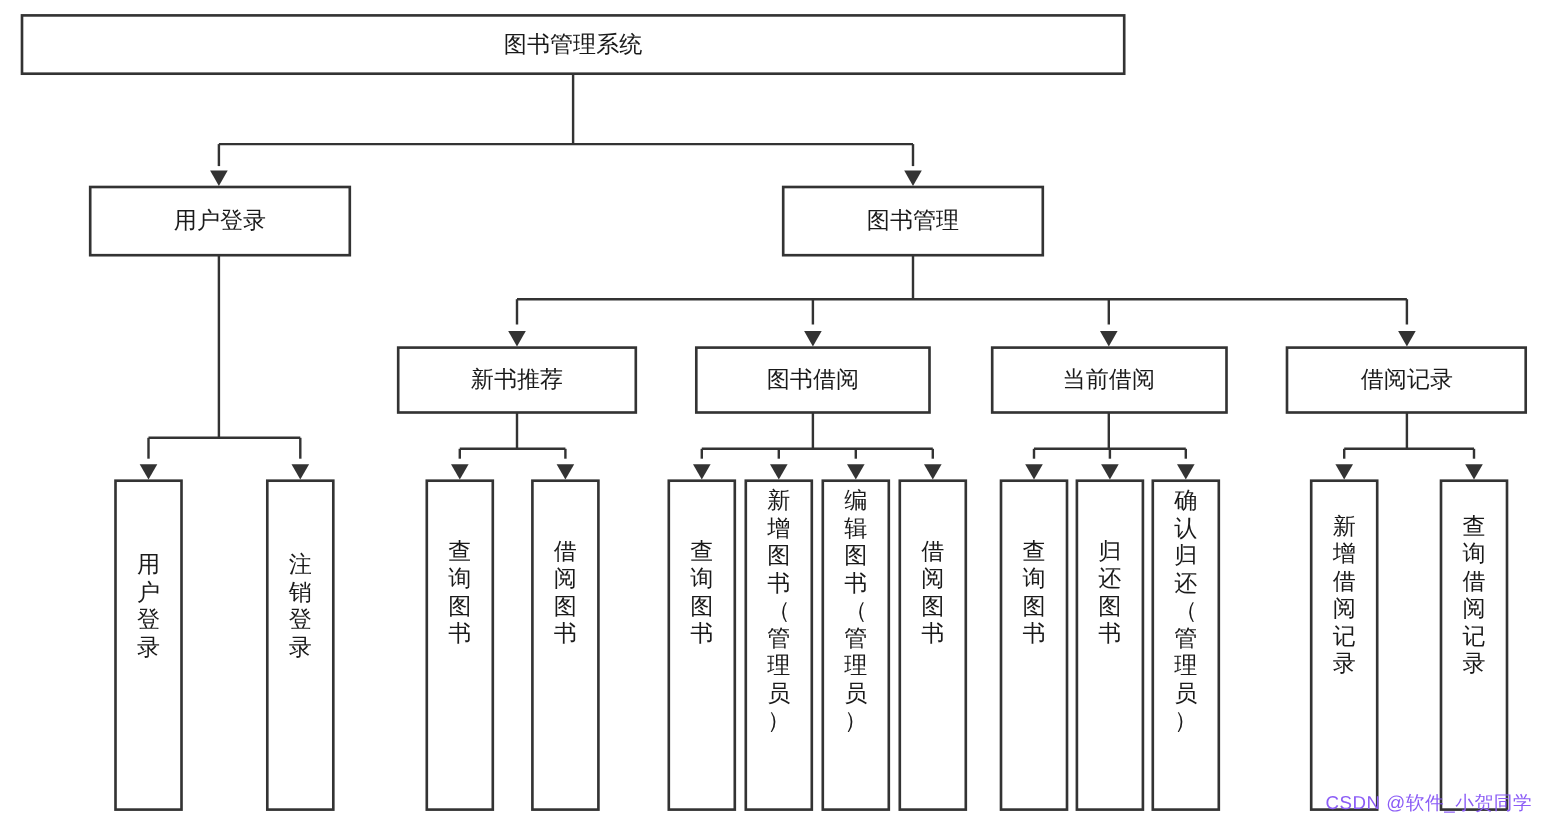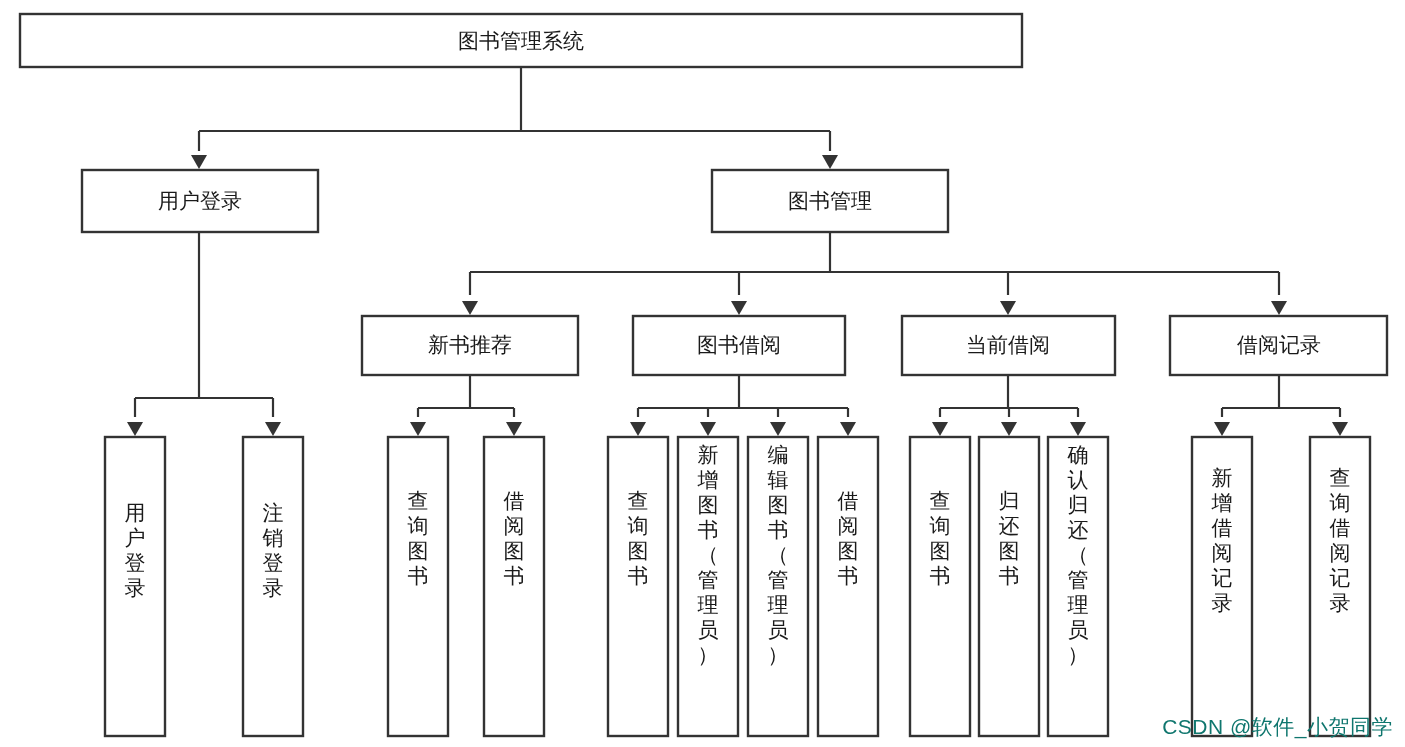--- a/index.html
+++ b/index.html
@@ -44,22 +44,22 @@
   }
   .arrow-head {
     fill: #333333;
     stroke: none;
   }
   .watermark {
     position: absolute;
     right: 12px;
     bottom: 6px;
     font-family: "Liberation Sans", "DejaVu Sans", sans-serif;
-    font-size: 21px;
-    color: #0f766e;
+    font-size: 17px;
+    color: #8b5cf6;
     letter-spacing: 0.5px;
     white-space: nowrap;
     pointer-events: none;
   }
 </style>
 </head>
 <body>
 
 <svg id="diagram" viewBox="0 0 1405 747" xmlns="http://www.w3.org/2000/svg">
 

